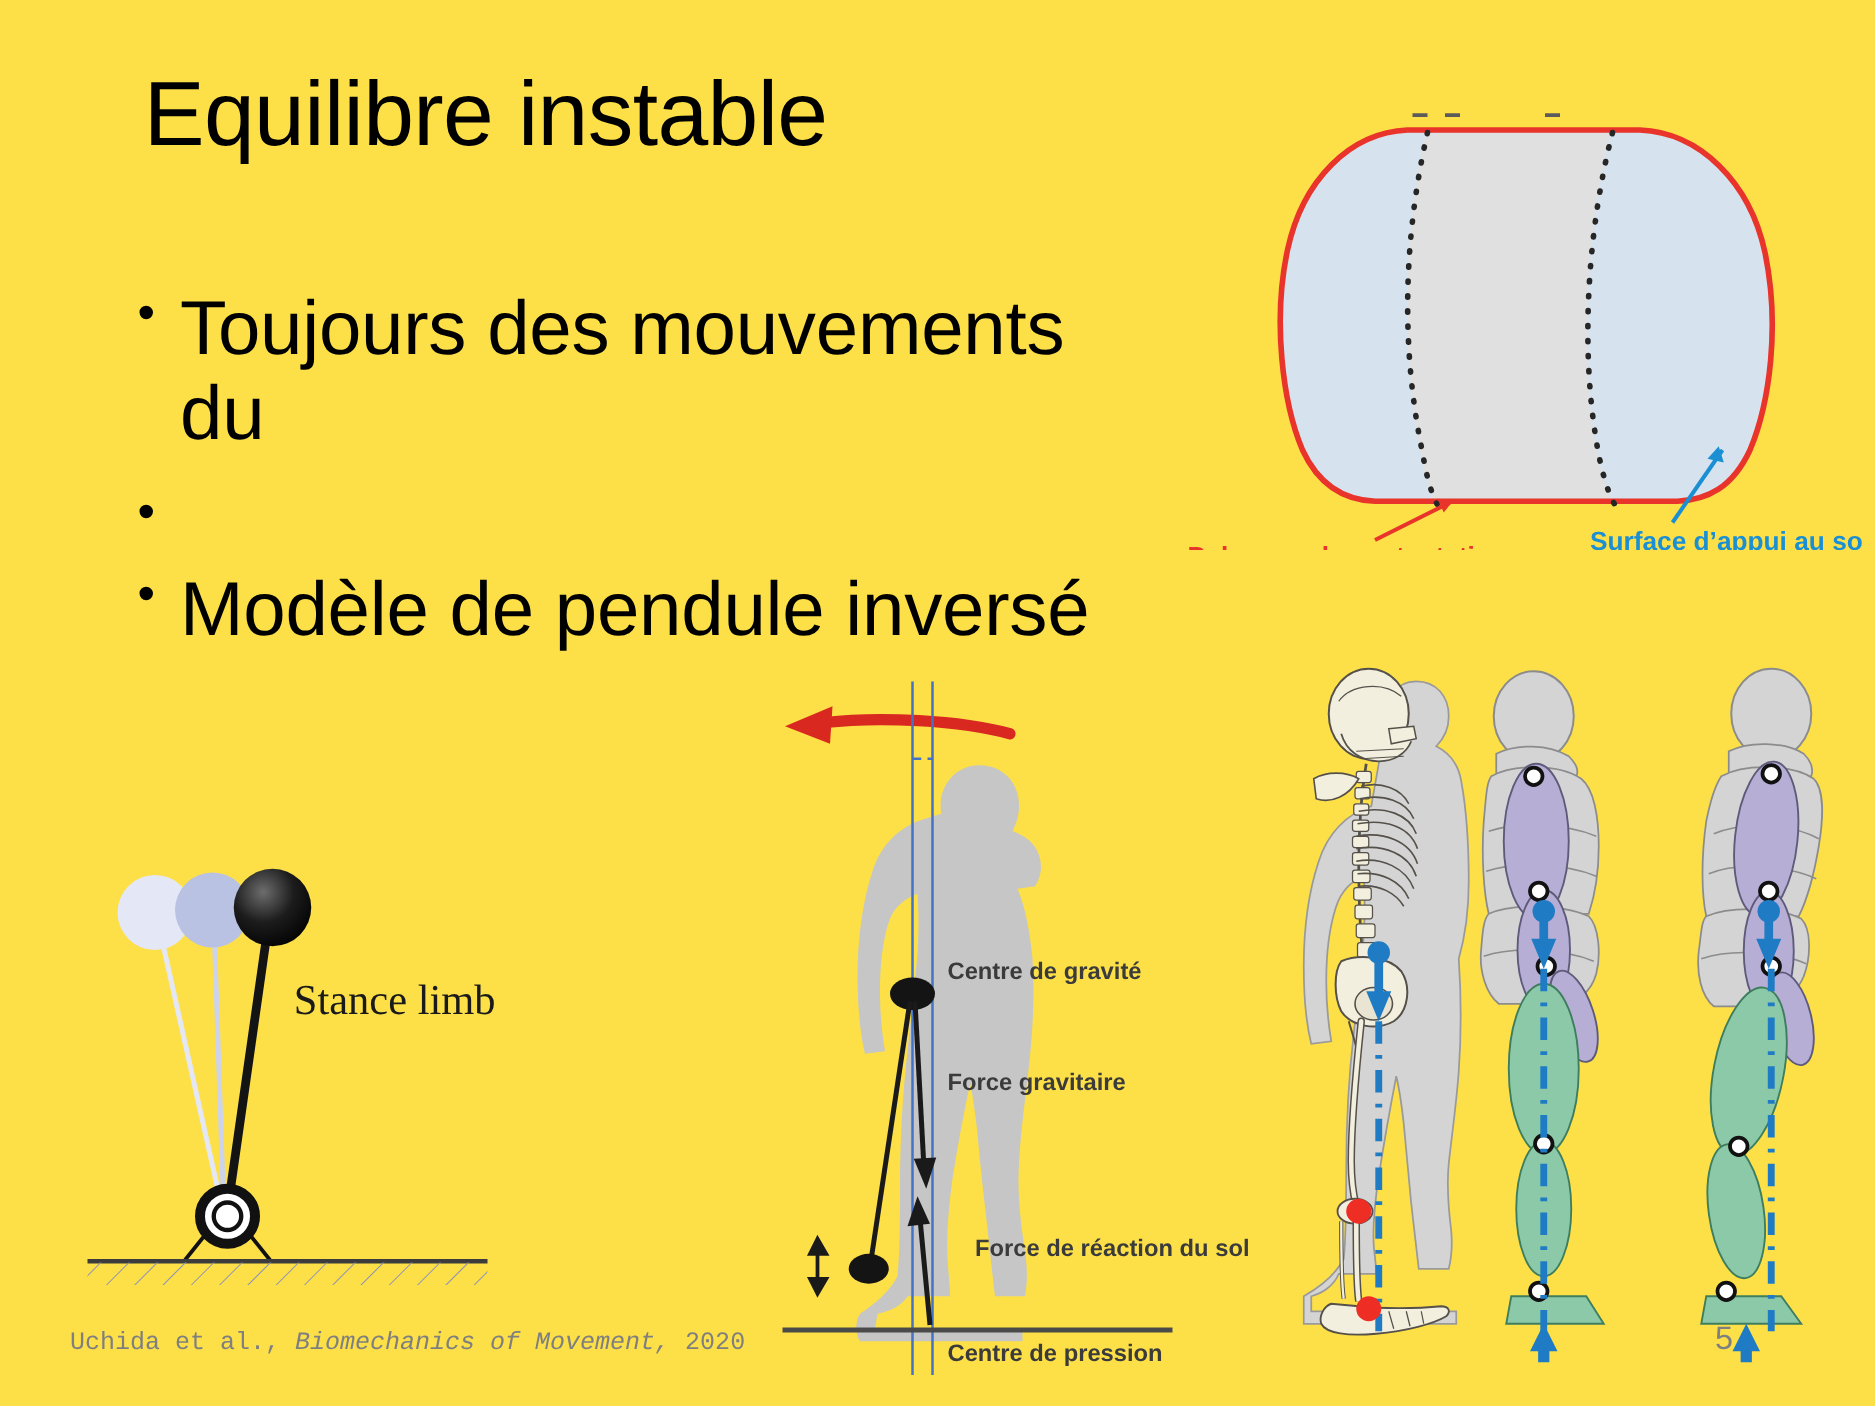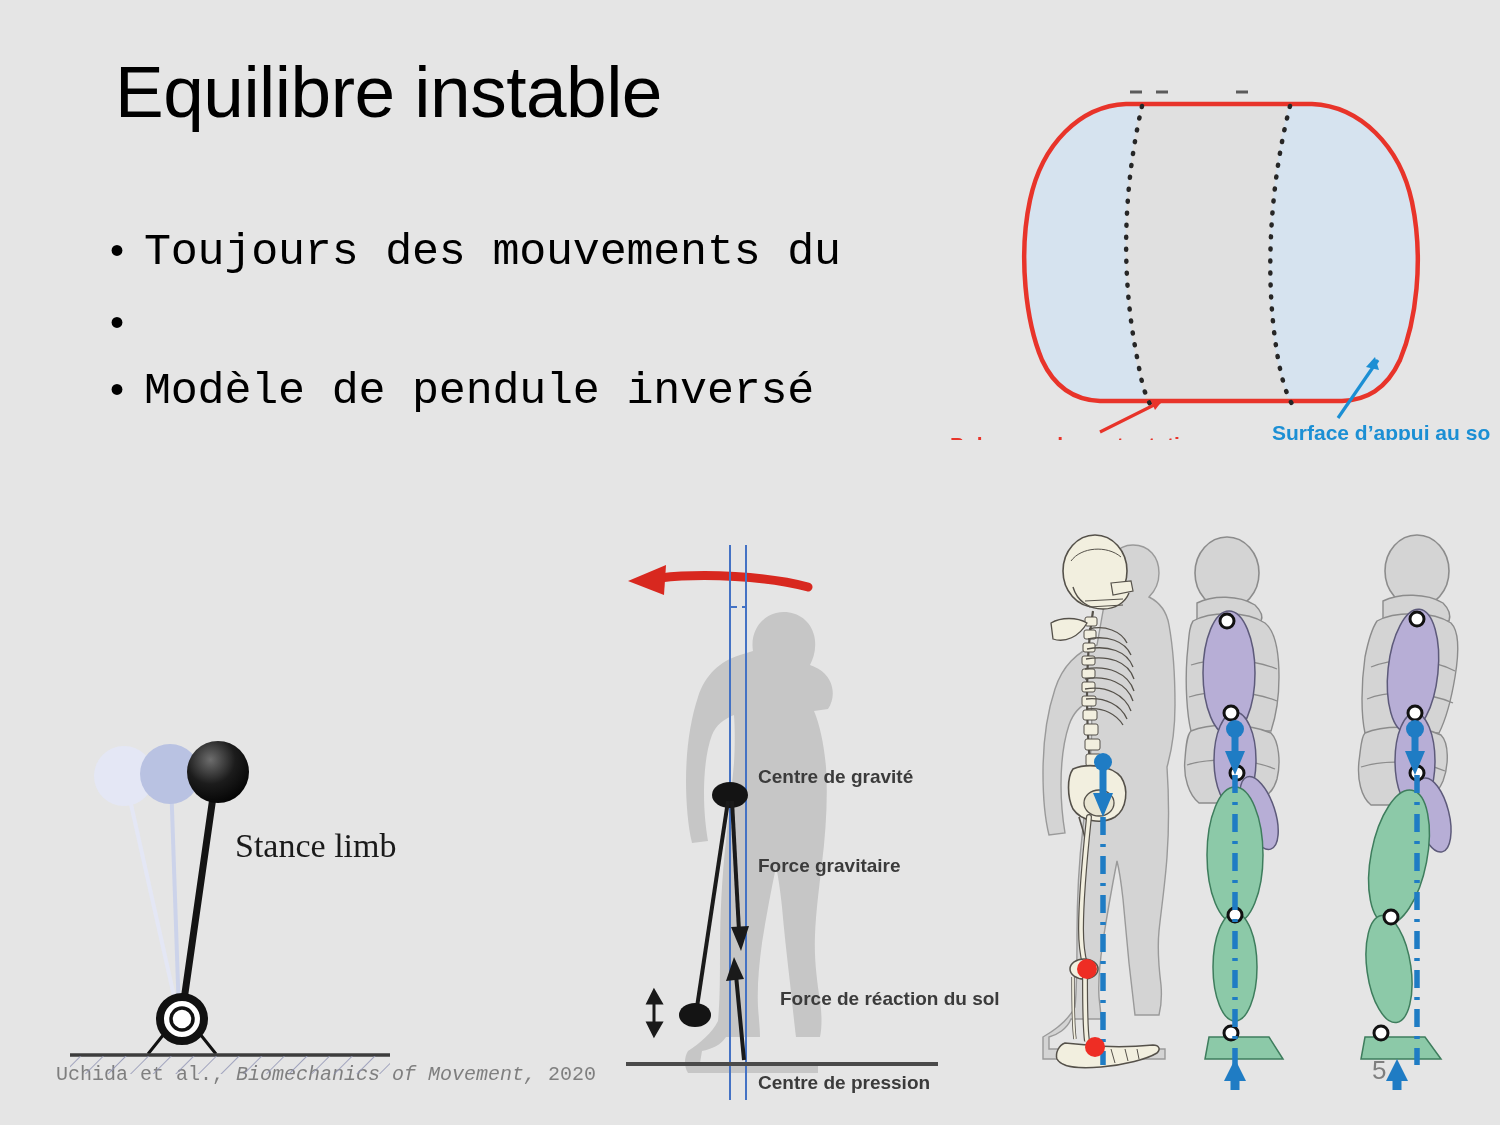--- a/index.html
+++ b/index.html
@@ -3,21 +3,21 @@
 <meta charset="utf-8">
 <style>
   html,body{margin:0;padding:0;}
   body{
     width:1500px;height:1125px;
     background:#ffffff;
     font-family:"Liberation Sans", sans-serif;
     overflow:hidden;
     position:relative;
   }
-  .slide{position:absolute;inset:0;background:#e5e5e5;}
+  .slide{position:absolute;inset:0;background:#fde047;}
 
   
   #page-title{
     position:absolute;left:115px;top:55px;
     font-size:73px;line-height:1.0;
     color:#000;font-weight:400;
     letter-spacing:-0.5px;
     white-space:nowrap;
   }
 
@@ -28,45 +28,44 @@
   .bullet-row{
     display:flex;align-items:flex-start;
     margin-bottom:22px;
   }
   .bullet-dot{
     width:34px;flex:0 0 34px;
     font-size:40px;line-height:1.12;
     color:#000;text-align:left;
   }
   .bullet-text{
-    font-size:45px;line-height:1.12;
+    font-size:61px;line-height:1.12;
     color:#000;
     letter-spacing:-0.2px;
-    font-family:Liberation Mono, monospace;
   }
 
   
   #citation{
     position:absolute;left:56px;top:1063px;
     font-size:20px;color:#7f7f7f;
     white-space:nowrap;
     font-family:Liberation Mono, monospace;
   }
   #citation i{font-style:italic;}
 
   
   #slide-number{
     position:absolute;left:1372px;top:1055px;
     font-size:26px;color:#7f7f7f;
   }
 
   
   .fig{position:absolute;}
   #fig-bos{left:930px;top:60px;width:560px;height:380px;}
-  #fig-pendulum{left:60px;top:714px;width:450px;height:360px;}
+  #fig-pendulum{left:60px;top:668px;width:450px;height:360px;}
   #fig-cop{left:608px;top:545px;width:420px;height:555px;}
   #fig-segments{left:1015px;top:525px;width:485px;height:565px;}
 
   .fig svg{display:block;width:100%;height:100%;}
 
   .lbl-red{fill:#e8342a;font-family:"Liberation Sans",sans-serif;font-weight:bold;}
   .lbl-blue{fill:#1b8fd4;font-family:"Liberation Sans",sans-serif;font-weight:bold;}
   .lbl-dark{fill:#3b3b3b;font-family:"Liberation Sans",sans-serif;font-weight:bold;}
   .lbl-serif{fill:#1a1a1a;font-family:"Liberation Serif",serif;}
 </style>

